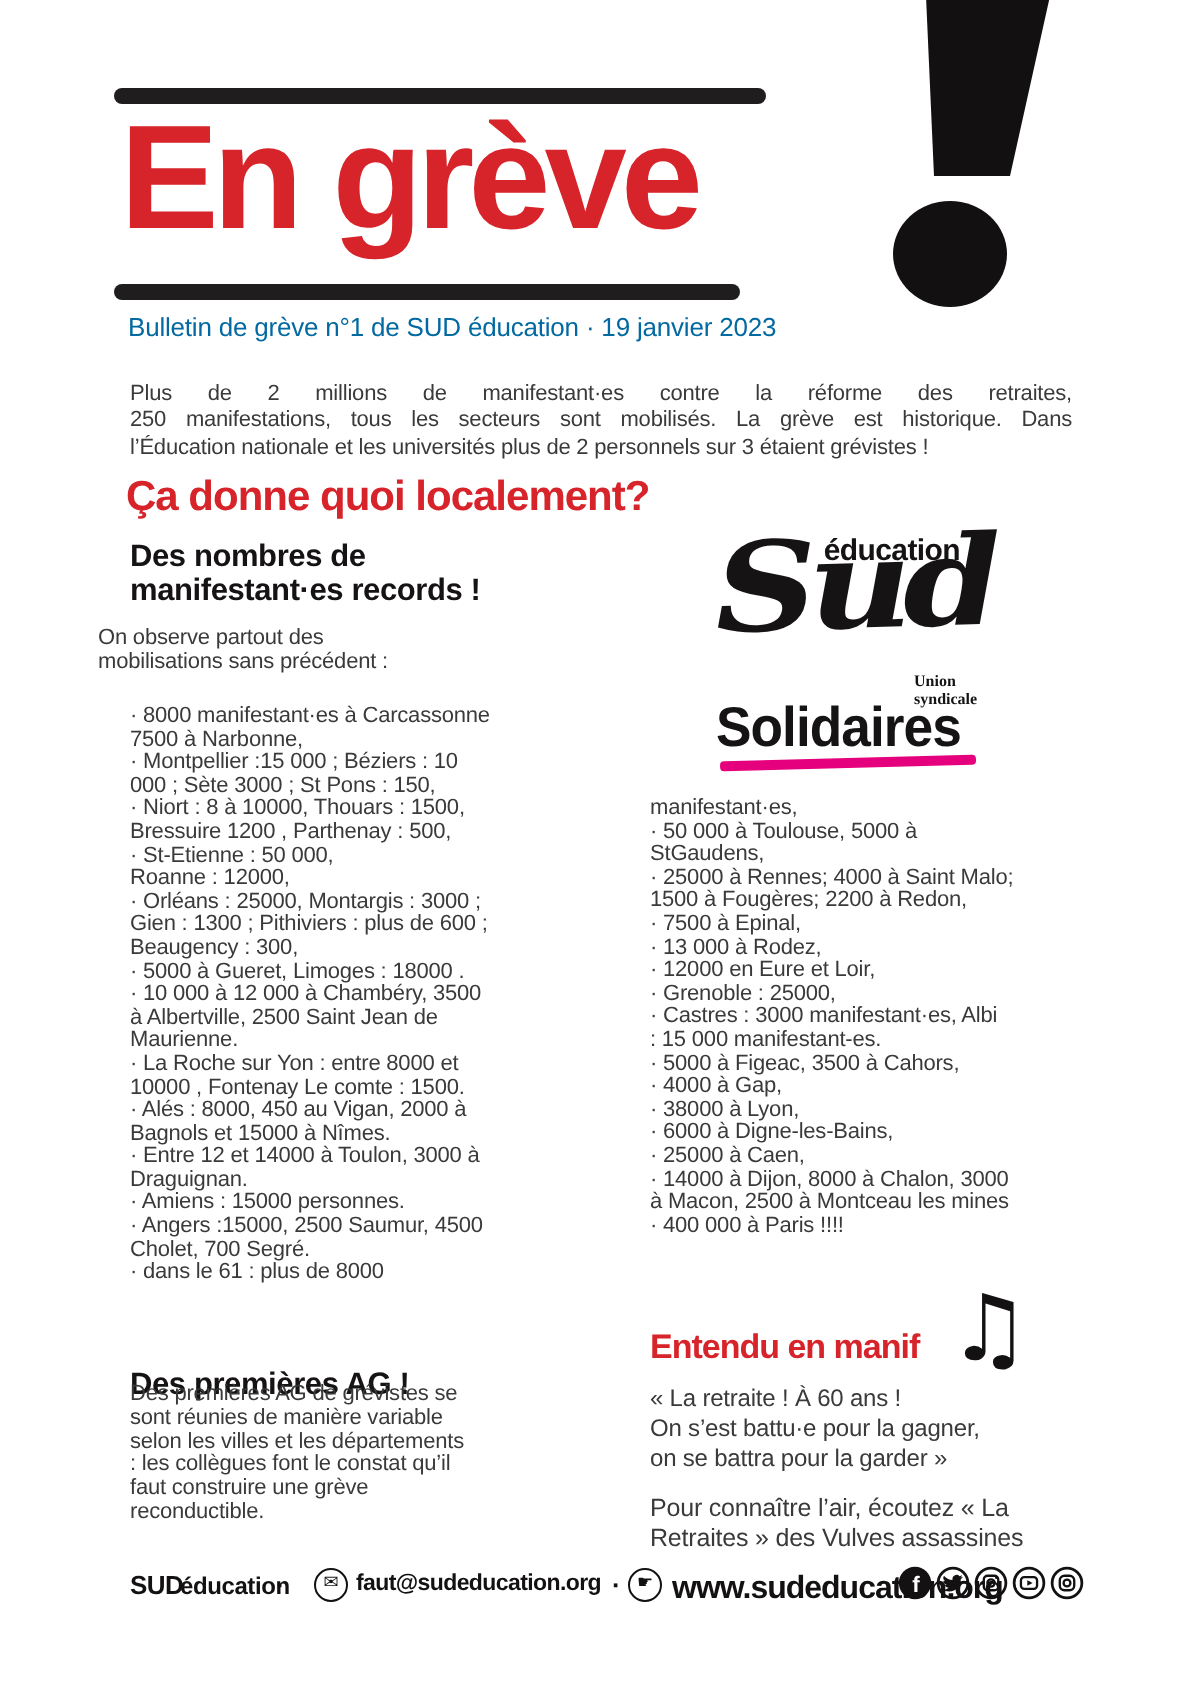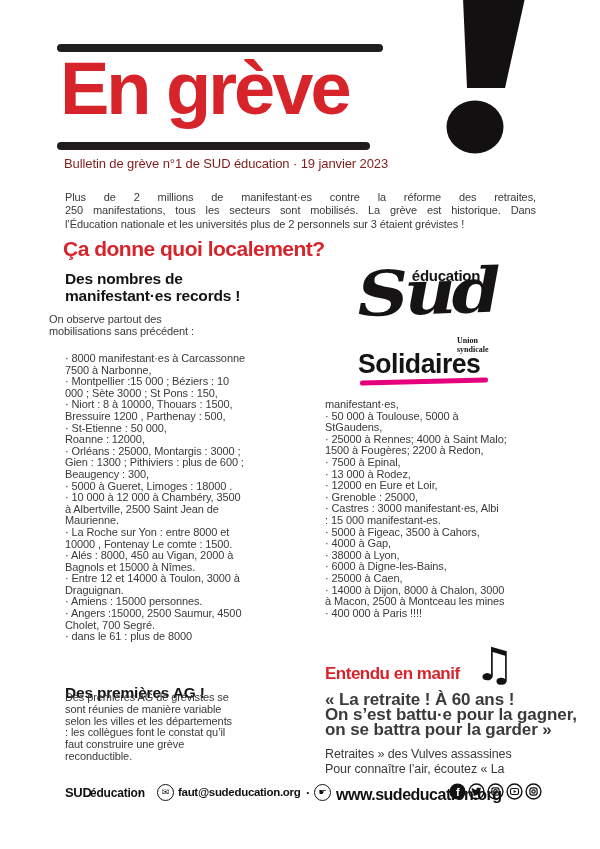--- a/index.html
+++ b/index.html
@@ -9,40 +9,40 @@
   }
   
   .rule { position:absolute; height:8px; border-radius:4px; background:#201d1e; }
   .rule-top { left:57px; top:44px; width:326px; }
   .rule-bottom { left:57px; top:142px; width:313px; }
   .masthead-title {
     position:absolute; left:60px; top:48px; font-size:74px; line-height:1.1;
     font-weight:800; letter-spacing:-3px; color:#d7232a; white-space:nowrap;
   }
   .excl { position:absolute; left:440px; top:0; }
-  .masthead-subtitle { position:absolute; left:64px; top:156px; font-size:13px; color:#7f1d1d; letter-spacing:-0.1px; white-space:nowrap; }
+  .masthead-subtitle { position:absolute; left:64px; top:156px; font-size:13px; color:#0369a1; letter-spacing:-0.1px; white-space:nowrap; }
   
   .intro { position:absolute; left:65px; top:191px; width:471px; font-size:11px; line-height:13.4px; letter-spacing:-0.1px; color:#3a3a3a; }
   .intro .ln { white-space:normal; text-align:justify; text-align-last:justify; }
   .intro .ln:last-child { text-align-last:left; }
   
   .h-red { position:absolute; color:#d7232a; font-weight:800; letter-spacing:-0.5px; white-space:nowrap; }
   .section-heading { left:63px; top:237px; font-size:21px; }
   .manif-heading { left:325px; top:664px; font-size:17px; }
   .h-black { position:absolute; color:#161314; font-weight:800; letter-spacing:-0.2px; }
   .left-heading { left:65px; top:271px; font-size:15.5px; line-height:16.5px; }
   .ag-heading { left:65px; top:656px; font-size:15.5px; white-space:nowrap;margin-top:28px; }
   
   .lines { position:absolute; font-size:11px; line-height:11.6px; letter-spacing:-0.1px; color:#3a3a3a; }
   .lines .ln { white-space:nowrap; }
   .lead-lines { left:49px; top:314px; }
   .left-list { left:65px; top:353px; }
   .ag-lines { left:65px; top:692px; line-height:11.8px; }
   .right-list { left:325px; top:399px; }
-  .quote-lines { left:325px; top:692px; font-size:17px; line-height:15px; letter-spacing:-0.1px;font-weight:bold; }
+  .quote-lines { left:325px; top:692px; font-size:12px; line-height:15px; letter-spacing:-0.1px; }
   .song-lines { left:325px; top:747px; font-size:12.5px; line-height:15px; letter-spacing:-0.1px; }
   .music-note { position:absolute; left:474px; top:641px; font-size:46px; line-height:1; color:#131112; font-family:"DejaVu Sans", sans-serif; }
   
   .logo { position:absolute; left:350px; top:260px; width:160px; height:128px; color:#151314; }
   .logo-education { position:absolute; right:30px; top:7px; font-size:15px; font-weight:800; letter-spacing:-0.3px; }
   .logo-sud {
     position:absolute; left:6px; top:4px; font-family:"DejaVu Serif", serif; font-style:italic; font-weight:bold;
     font-size:62px; line-height:1; letter-spacing:-4px; transform:scaleX(1.15) rotate(-2deg); transform-origin:left top;
   }
   .logo-union { position:absolute; left:107px; top:76px; font-size:8px; line-height:9px; font-family:"Liberation Serif", serif; font-weight:bold; }
@@ -168,22 +168,22 @@
     </div>
 
   <div class="h-red manif-heading">Entendu en manif</div>
   <div class="music-note">♫</div>
   <div class="lines quote-lines">
       <div class="ln">« La retraite ! À 60 ans !</div>
       <div class="ln">On s’est battu·e pour la gagner,</div>
       <div class="ln">on se battra pour la garder »</div>
     </div>
   <div class="lines song-lines">
+      <div class="ln">Pour connaître l’air, écoutez « La</div>
       <div class="ln">Retraites » des Vulves assassines</div>
-      <div class="ln">Pour connaître l’air, écoutez « La</div>
     </div>
 
   <div class="footer">
     <span class="f-abs f-sud">SUD</span>
     <span class="f-abs f-edu">éducation</span>
     <span class="f-abs f-dot1">·</span>
     <span class="circle-icon f-env">✉</span>
     <span class="f-abs f-email">faut@sudeducation.org</span>
     <span class="f-abs f-dot2">·</span>
     <span class="circle-icon f-hand">☛</span>

